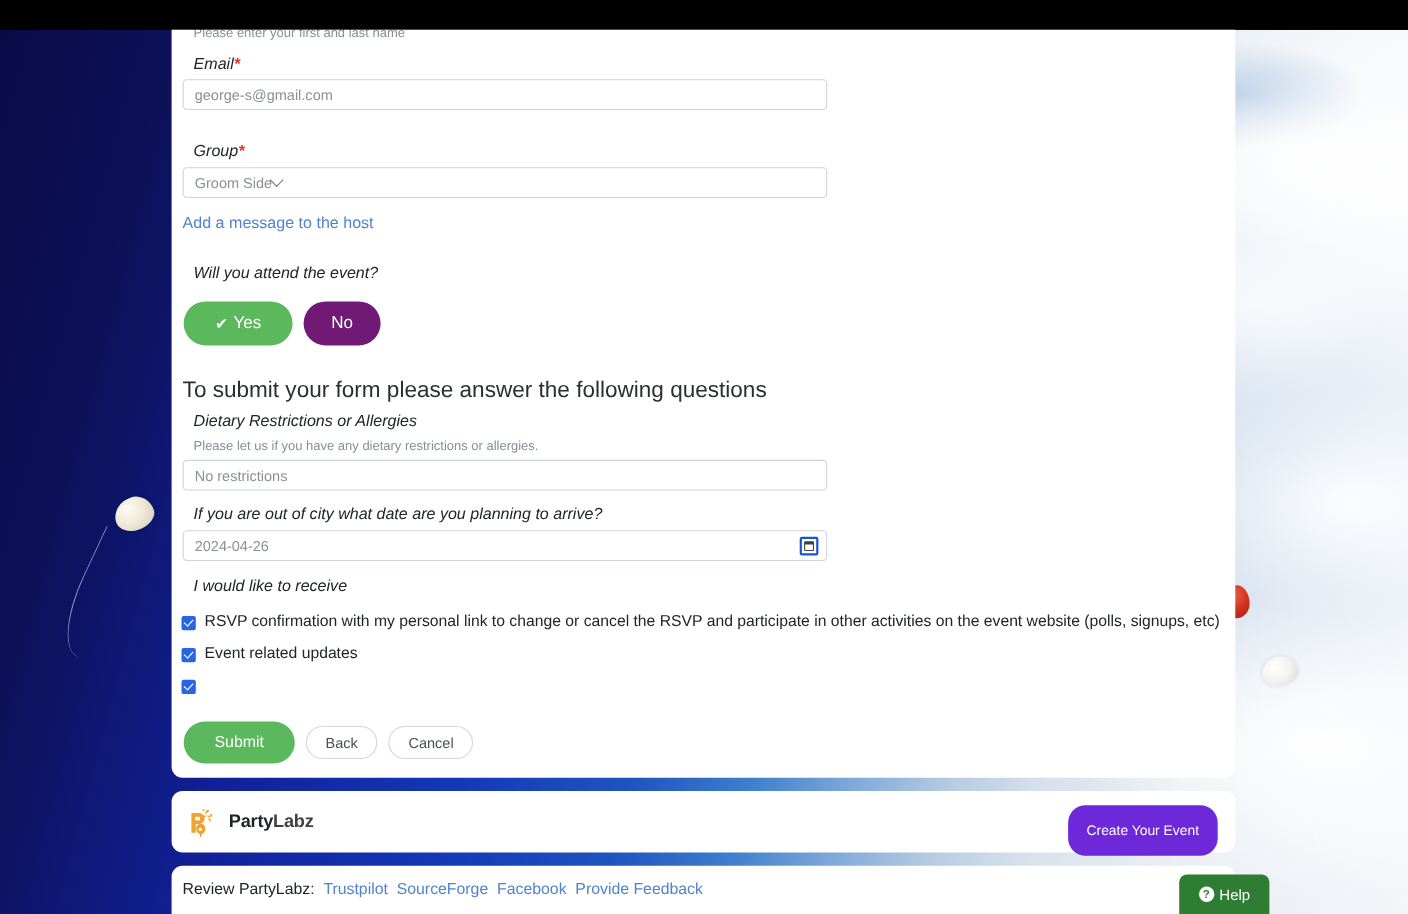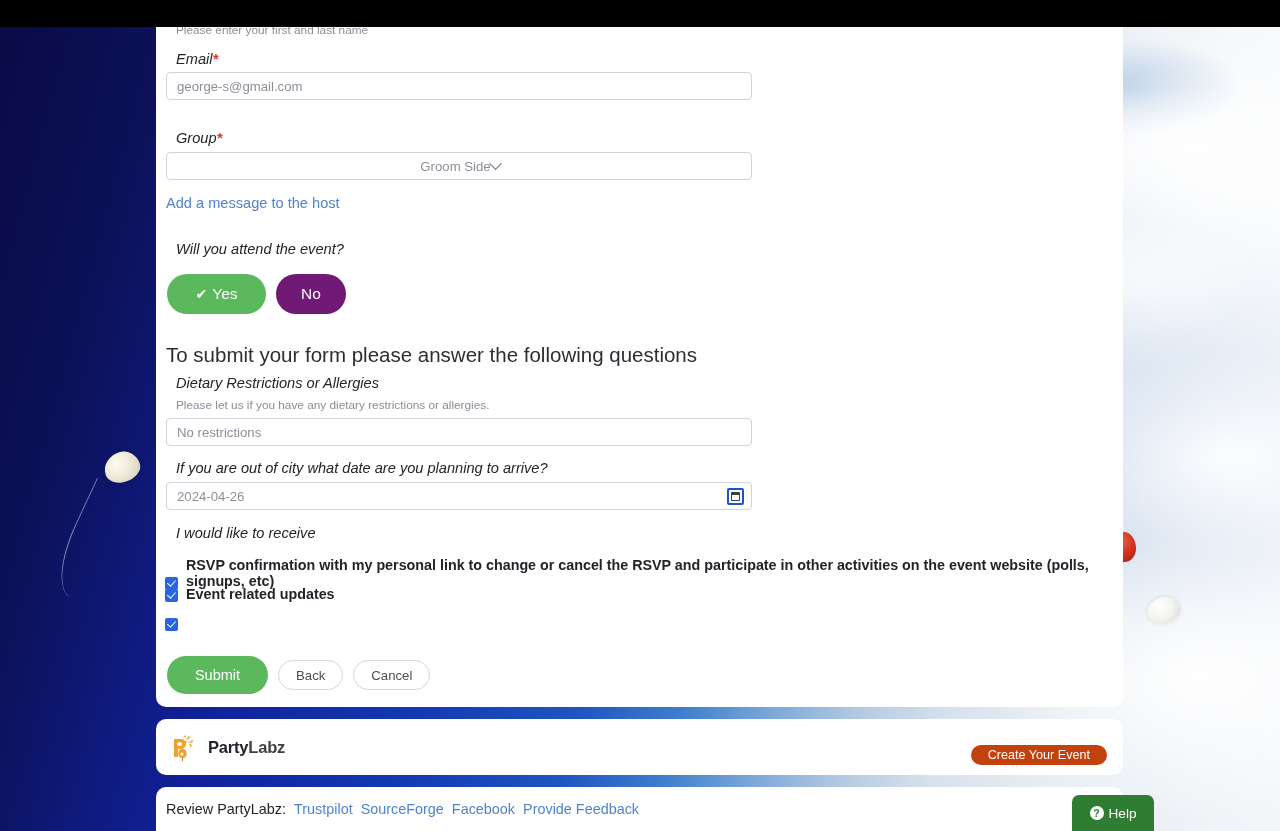--- a/index.html
+++ b/index.html
@@ -151,21 +151,21 @@
     border-radius: 4px;
     background: #fff;
     font-size: 13.2px;
     color: #8b9097;
     padding: 0 10px;
     display: flex;
     align-items: center;
     font-family: "Liberation Sans", sans-serif;
   }
   .input.select {
-    justify-content: center;
+    justify-content: flex-start;
     padding-right: 8px;
   }
   .chev {
     width: 9px; height: 9px;
     border-right: 1.4px solid #6f7580;
     border-bottom: 1.4px solid #6f7580;
     transform: rotate(45deg) translate(-2px,-2px);
   }
   .link {
     color: #4f83cc;
@@ -231,24 +231,23 @@
   .cal-inner {
     width: 9px; height: 9px;
     border: 1.3px solid #3c4043;
     border-top-width: 3px;
     border-radius: 1px;
   }
 
   
   .cb-row {
     display: flex;
-    align-items: flex-end;
+    align-items: center;
     gap: 8px;
     line-height: 1.15;
-    font-weight: bold;
   }
   .cb {
     width: 13px; height: 13px;
     min-width: 13px;
     background: #2766e3;
     border-radius: 2px;
     position: relative;
     margin-top: 3px;
     cursor: pointer;
   }
@@ -303,25 +302,25 @@
   }
   .brand-logo { position: relative; width: 30px; height: 30px; }
   .brand-name {
     font-size: 16.5px;
     letter-spacing: -0.2px;
     color: #20242a;
   }
   .brand-name b { font-weight: 700; }
   .brand-name span.lite { font-weight: 700; color: #404040; }
   .btn-create {
-    background: #c2410c;
+    background: #6d28d9;
     color: #fff;
     border: none;
     border-radius: 16px;
-    height: 20px;
+    height: 46px;
     padding: 0 17px;
     font-size: 12.6px;
     cursor: pointer;
     font-family: "Liberation Sans", sans-serif;
     margin-top: 16px;
   }
 
   
   #review-card {
     left: 156px; top: 787px;

